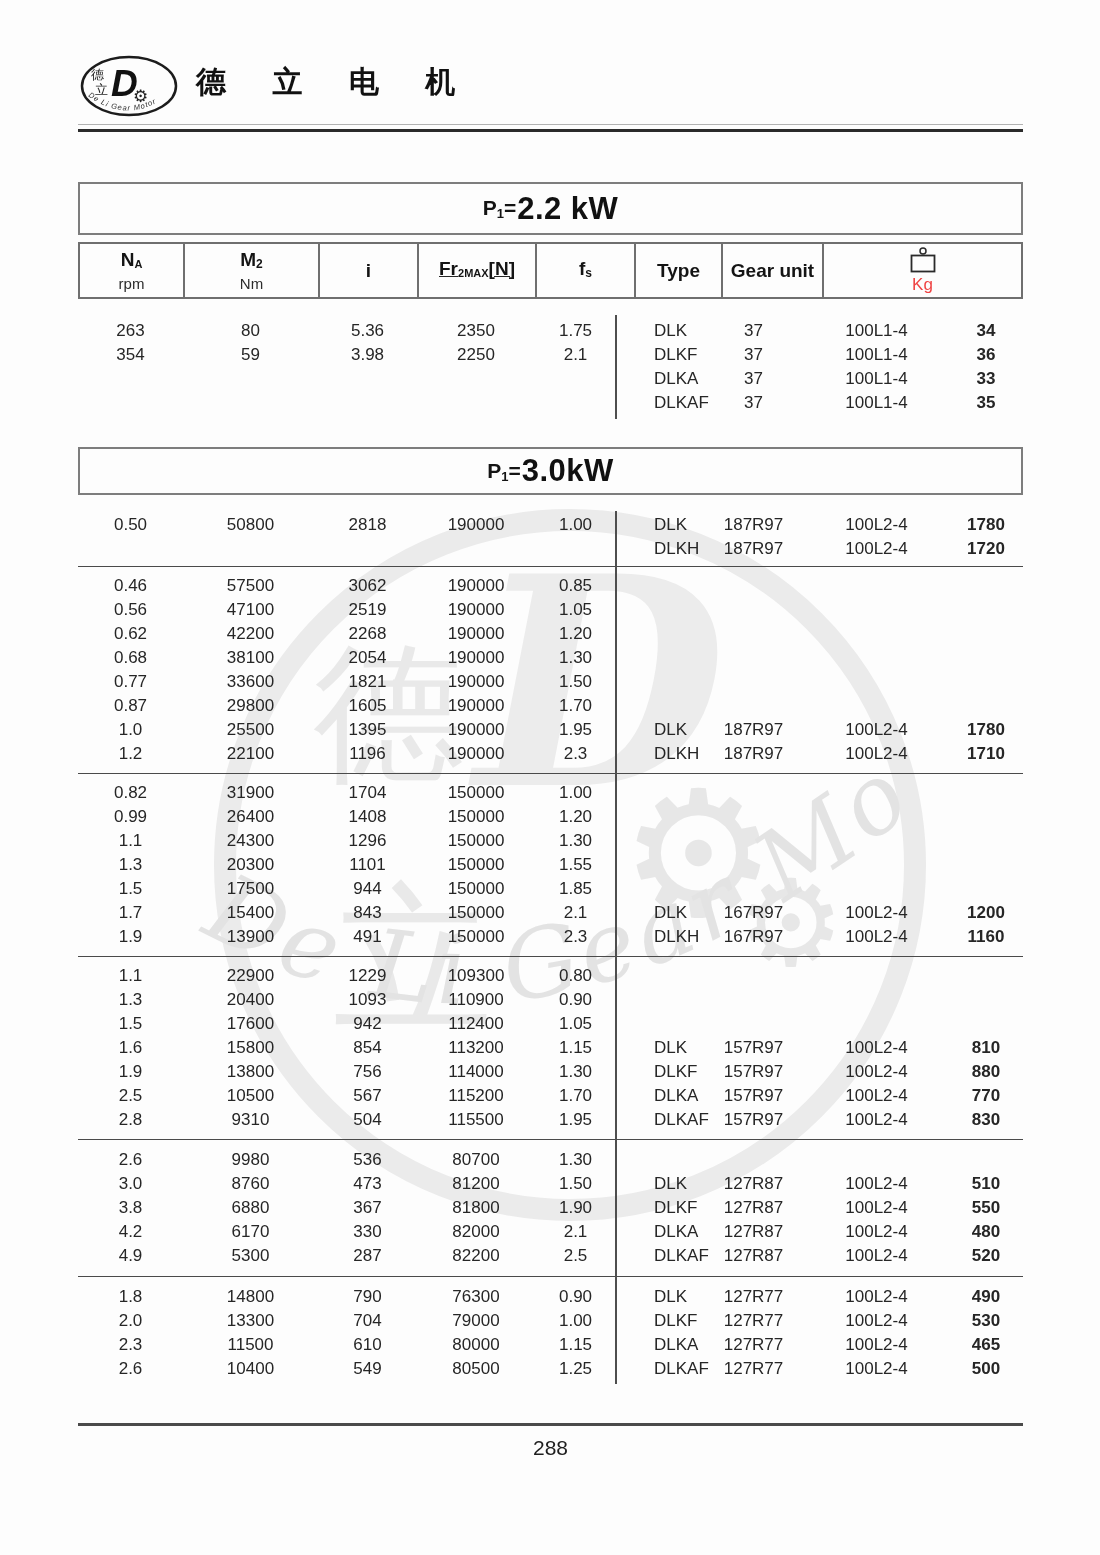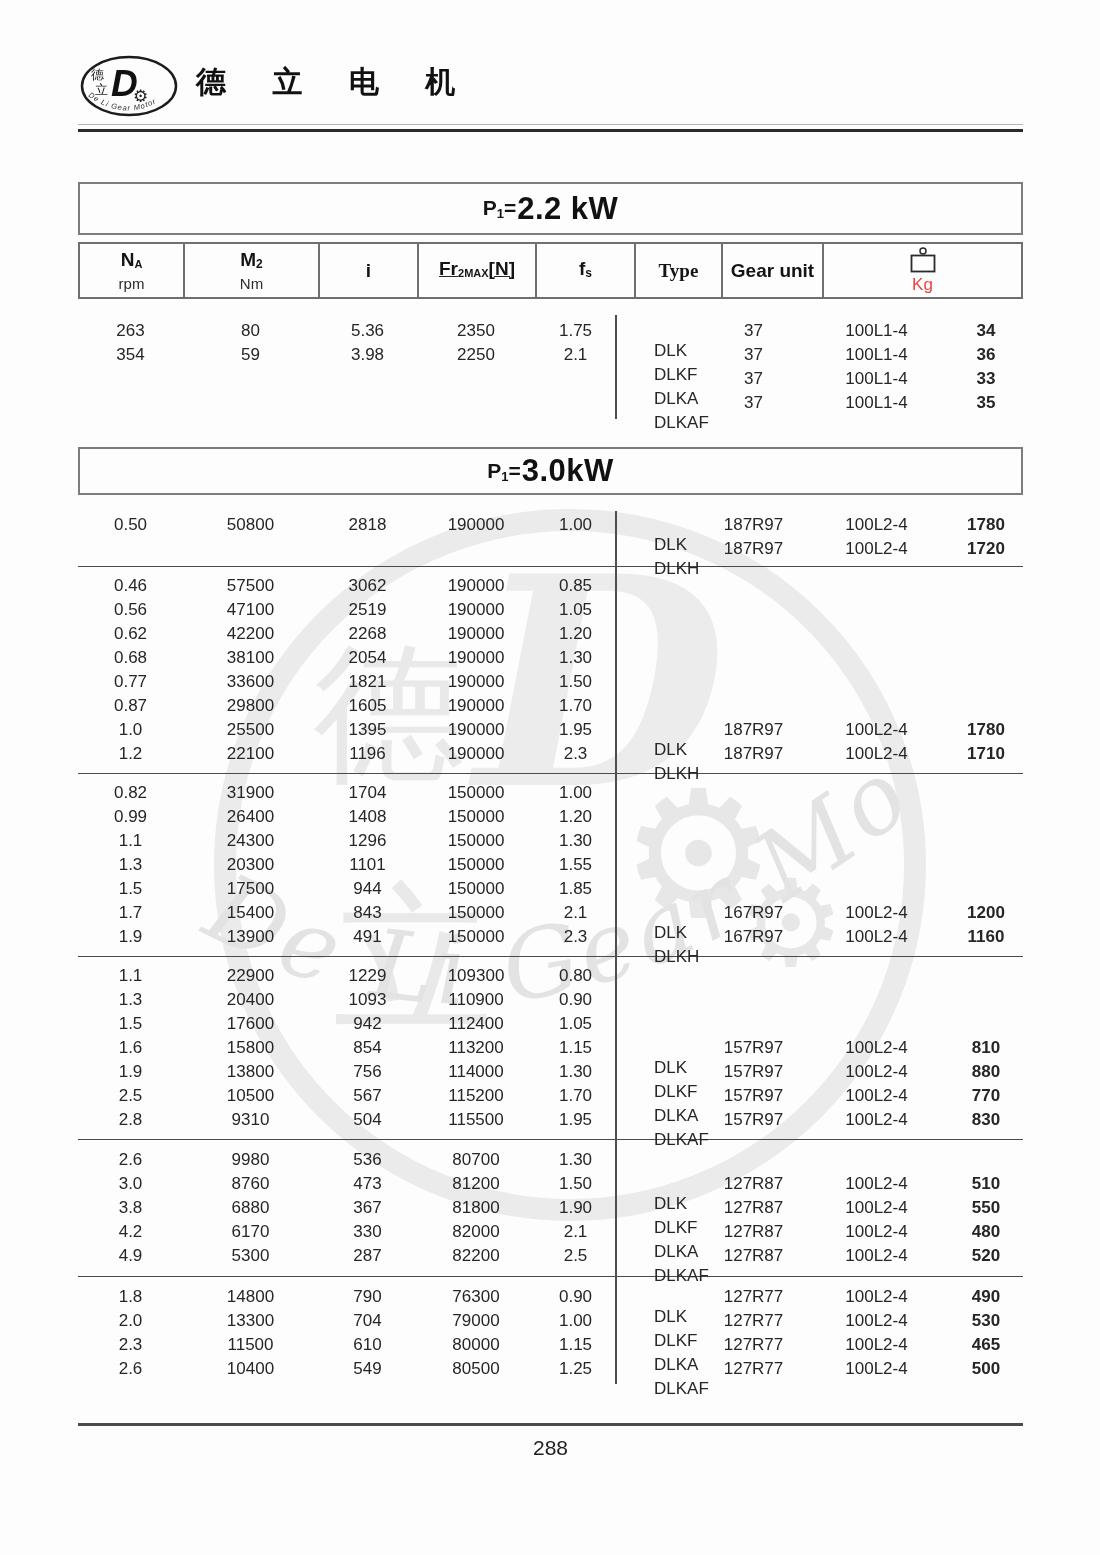--- a/index.html
+++ b/index.html
@@ -29,21 +29,21 @@
   .p-val{font-size:31px;font-weight:bold;color:#111;letter-spacing:0.5px;margin-left:1px;}
 
   
   .cols-row{margin-top:7px;display:flex;border:2px solid #6f6f6f;height:57px;box-sizing:border-box;}
   .hcell{
     border-right:2px solid #6f6f6f;box-sizing:border-box;
     display:flex;flex-direction:column;align-items:center;justify-content:center;
   }
   .hcell:last-child{border-right:none;}
   .hc0{width:105px;}.hc1{width:135px;}.hc2{width:99px;}.hc3{width:118px;text-decoration:underline;}
-  .hc4{width:99px;}.hc5{width:87px;font-family:Liberation Serif, serif;}.hc6{width:101px;}.hc7{width:145px;}.hc8{width:70px;flex:1;}
+  .hc4{width:99px;}.hc5{width:87px;}.hc6{width:101px;}.hc7{width:145px;}.hc8{width:70px;flex:1;}
   .sym{font-size:19px;font-weight:bold;color:#141414;line-height:21px;white-space:nowrap;}
   .sym sub{font-size:12px;vertical-align:-2px;}
   .sym .smallsub{font-size:11px;vertical-align:-2px;letter-spacing:0;}
   .unit{font-size:15px;color:#2c2c2c;line-height:18px;font-weight:400;}
   .kg-icon{display:block;margin-bottom:1px;}
   .kg-label{font-size:17px;color:#ef4444;}
 
   
   .t1-data{position:relative;margin-top:10px;padding:10px 0 12px 0;min-height:96px;}
   .t2-data{position:relative;margin-top:13px;}
@@ -54,21 +54,21 @@
   .block.top{align-items:flex-start;}
   .block.sep{border-top:1.5px solid #4a4a4a;}
   .blockA{padding:5px 0;}
   .blockE,.blockF{padding:8px 0;}
   .ltbl{width:538px;flex:0 0 538px;}
   .rtbl{width:407px;flex:0 0 407px;}
   .lrow,.rrow{display:flex;height:24px;line-height:24px;}
   .lc,.rc{display:block;font-size:17px;color:#262626;}
   .lc{text-align:center;}
   .lc0{width:105px;}.lc1{width:135px;}.lc2{width:99px;}.lc3{width:118px;}.lc4{width:81px;}
-  .rc0{width:87px;text-align:left;padding-left:38px;box-sizing:border-box;margin-top:20px;}
+  .rc0{width:87px;text-align:left;padding-left:38px;box-sizing:border-box;}
   .rc1{width:101px;text-align:center;}
   .rc2{width:145px;text-align:center;}
   .rc3{width:74px;text-align:center;font-weight:bold;}
 
   
   .footer-rule{margin-top:34px;border-top:3px solid #4a4a4a;}
   .page-num{margin-top:10px;text-align:center;font-size:21px;color:#1e1e1e;}
 
   .wm text{font-family:"DejaVu Serif","Liberation Serif",serif;}
 </style>

